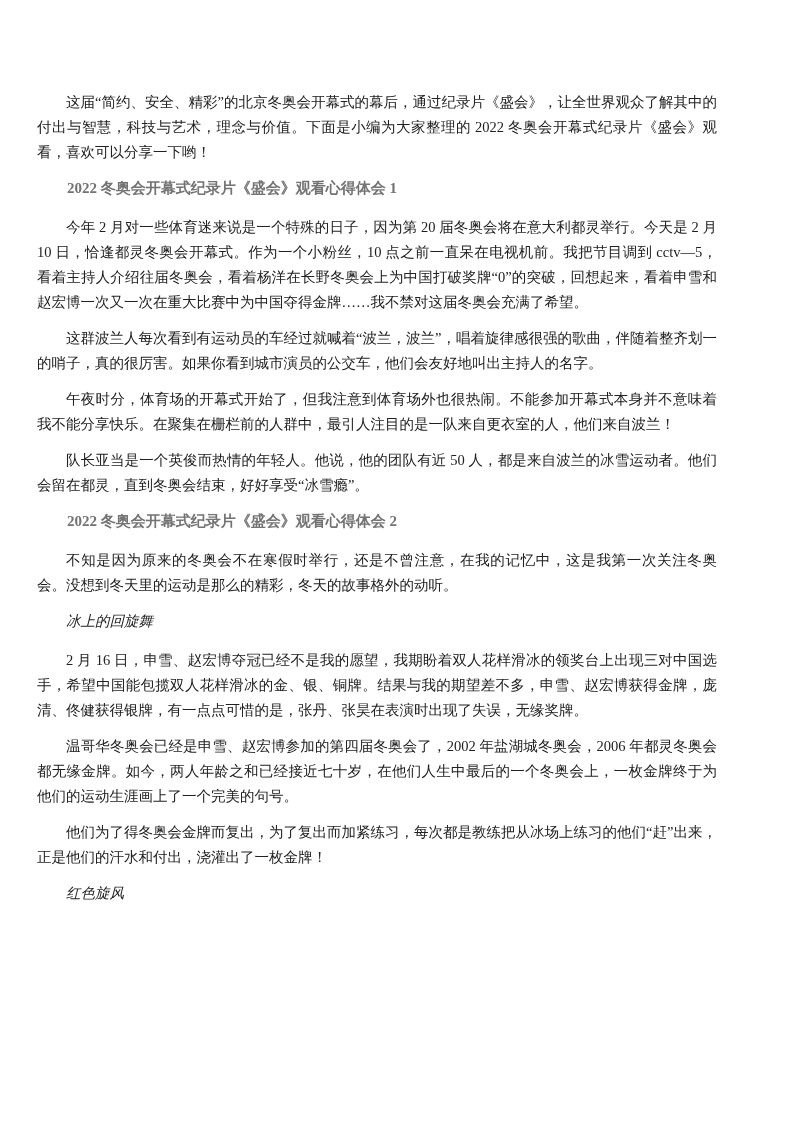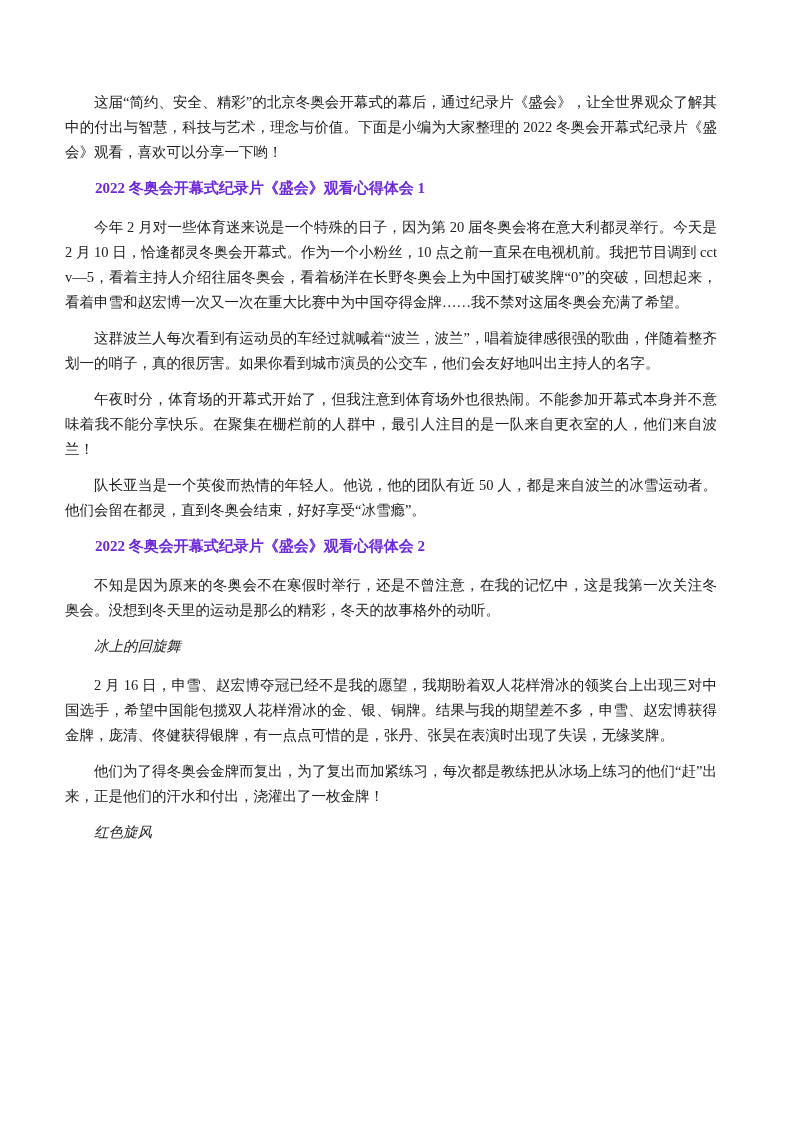--- a/index.html
+++ b/index.html
@@ -6,40 +6,40 @@
     margin: 0;
     padding: 0;
     background: #ffffff;
   }
   .doc-page {
     box-sizing: border-box;
     width: 792px;
     height: 1132px;
     margin: 0;
     background: #ffffff;
-    padding: 90px 75px 0 65px;
+    padding: 90px 75px 0 37px;
     font-family: "Liberation Serif", "DejaVu Serif", serif;
     font-size: 14.5px;
     color: #212121;
     overflow: hidden;
     border-radius: 8px;
   }
   .doc-paragraph {
     margin: 0 0 11px 0;
     line-height: 25px;
     text-align: justify;
     text-indent: 2em;
     word-break: break-all;
   }
   .doc-heading {
     margin: 7px 0 14px 0;
     line-height: 25px;
     font-size: 15px;
     font-weight: bold;
-    color: #6d28d9;
+    color: #737373;
     text-indent: 2em;
   }
   .doc-subheading {
     margin: 3px 0 14px 0;
     line-height: 25px;
     text-indent: 2em;
     font-weight: normal;
     font-style: italic;
   }
 </style>
@@ -50,15 +50,16 @@
   <p class="doc-paragraph">这届“简约、安全、精彩”的北京冬奥会开幕式的幕后，通过纪录片《盛会》，让全世界观众了解其中的付出与智慧，科技与艺术，理念与价值。下面是小编为大家整理的 2022 冬奥会开幕式纪录片《盛会》观看，喜欢可以分享一下哟！</p>
   <h2 class="doc-heading">2022 冬奥会开幕式纪录片《盛会》观看心得体会 1</h2>
   <p class="doc-paragraph">今年 2 月对一些体育迷来说是一个特殊的日子，因为第 20 届冬奥会将在意大利都灵举行。今天是 2 月 10 日，恰逢都灵冬奥会开幕式。作为一个小粉丝，10 点之前一直呆在电视机前。我把节目调到 cctv—5，看着主持人介绍往届冬奥会，看着杨洋在长野冬奥会上为中国打破奖牌“0”的突破，回想起来，看着申雪和赵宏博一次又一次在重大比赛中为中国夺得金牌……我不禁对这届冬奥会充满了希望。</p>
   <p class="doc-paragraph">这群波兰人每次看到有运动员的车经过就喊着“波兰，波兰”，唱着旋律感很强的歌曲，伴随着整齐划一的哨子，真的很厉害。如果你看到城市演员的公交车，他们会友好地叫出主持人的名字。</p>
   <p class="doc-paragraph">午夜时分，体育场的开幕式开始了，但我注意到体育场外也很热闹。不能参加开幕式本身并不意味着我不能分享快乐。在聚集在栅栏前的人群中，最引人注目的是一队来自更衣室的人，他们来自波兰！</p>
   <p class="doc-paragraph">队长亚当是一个英俊而热情的年轻人。他说，他的团队有近 50 人，都是来自波兰的冰雪运动者。他们会留在都灵，直到冬奥会结束，好好享受“冰雪瘾”。</p>
   <h2 class="doc-heading">2022 冬奥会开幕式纪录片《盛会》观看心得体会 2</h2>
   <p class="doc-paragraph">不知是因为原来的冬奥会不在寒假时举行，还是不曾注意，在我的记忆中，这是我第一次关注冬奥会。没想到冬天里的运动是那么的精彩，冬天的故事格外的动听。</p>
   <p class="doc-subheading">冰上的回旋舞</p>
   <p class="doc-paragraph">2 月 16 日，申雪、赵宏博夺冠已经不是我的愿望，我期盼着双人花样滑冰的领奖台上出现三对中国选手，希望中国能包揽双人花样滑冰的金、银、铜牌。结果与我的期望差不多，申雪、赵宏博获得金牌，庞清、佟健获得银牌，有一点点可惜的是，张丹、张昊在表演时出现了失误，无缘奖牌。</p>
+  <p class="doc-paragraph">温哥华冬奥会已经是申雪、赵宏博参加的第四届冬奥会了，2002 年盐湖城冬奥会，2006 年都灵冬奥会都无缘金牌。如今，两人年龄之和已经接近七十岁，在他们人生中最后的一个冬奥会上，一枚金牌终于为他们的运动生涯画上了一个完美的句号。</p>
   <p class="doc-paragraph">他们为了得冬奥会金牌而复出，为了复出而加紧练习，每次都是教练把从冰场上练习的他们“赶”出来，正是他们的汗水和付出，浇灌出了一枚金牌！</p>
   <p class="doc-subheading">红色旋风</p>
 </div>
 
 </body></html>

